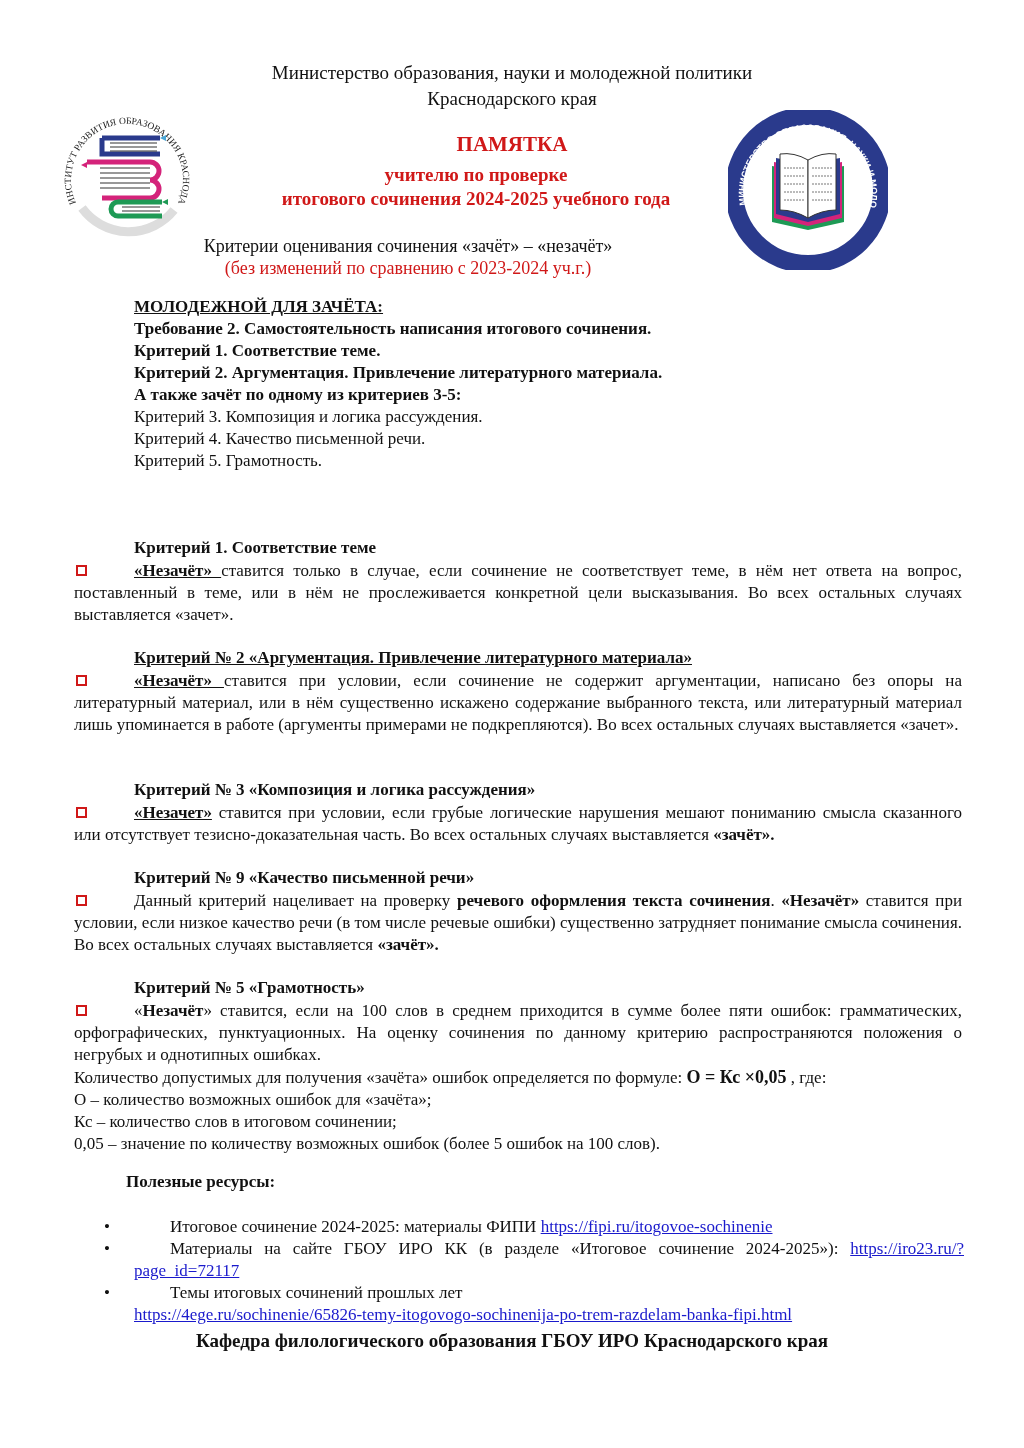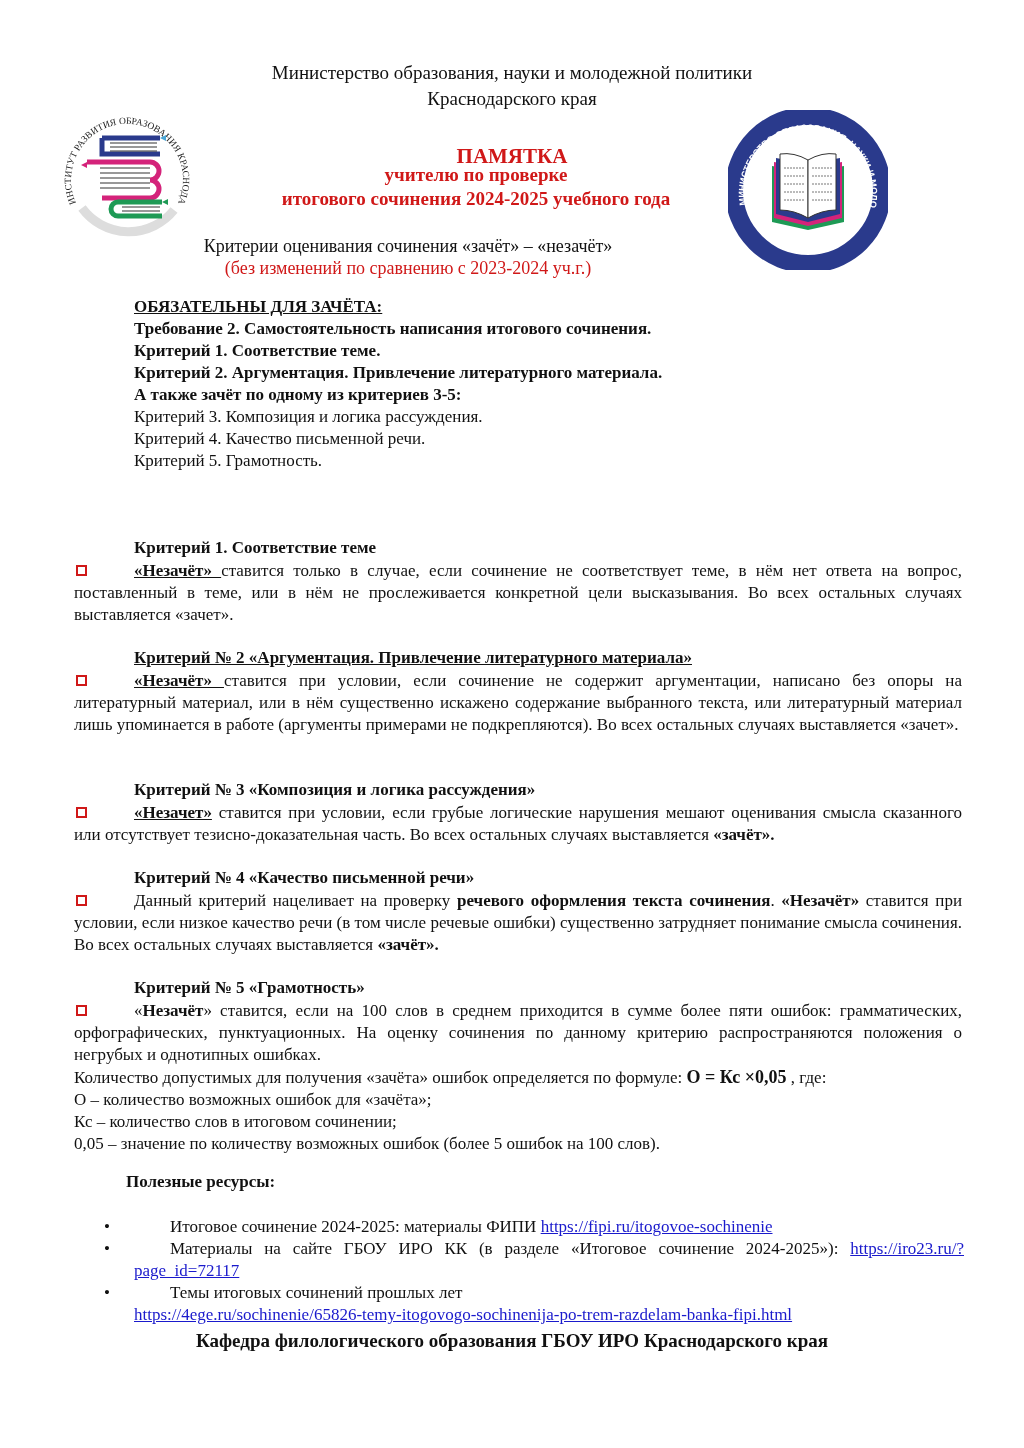--- a/index.html
+++ b/index.html
@@ -2,21 +2,21 @@
 <html><head>
 <meta charset="utf-8">
 <style>
   html, body { margin: 0; padding: 0; background: #ffffff; }
   body { width: 1024px; height: 1448px; position: relative; overflow: hidden;
          font-family: "Liberation Serif", "DejaVu Serif", serif; color: #111; }
   .abs { position: absolute; }
   .center { text-align: center; }
   .red { color: #d01818; }
   .ministry { left: 0; width: 1024px; top: 60px; font-size: 19px; line-height: 26px; }
-  .title1 { left: 0; width: 1024px; top: 144px; font-size: 21px; font-weight: bold; }
+  .title1 { left: 0; width: 1024px; top: 132px; font-size: 21px; font-weight: bold; }
   .title2 { left: 0; width: 952px; top: 163px; font-size: 19px; font-weight: bold; line-height: 24px; }
   .criteria { left: 0; width: 816px; top: 235px; font-size: 18px; line-height: 22px; }
   .body-block { left: 134px; width: 830px; font-size: 17px; line-height: 22px; }
   .para { left: 74px; width: 888px; font-size: 17px; line-height: 22px; text-align: justify; }
   .para .first { text-indent: 60px; }
   .head { left: 134px; font-size: 17px; font-weight: bold; }
   .chk { position: absolute; left: 76px; width: 11px; height: 11px; border: 2px solid #d01818; box-sizing: border-box; }
   .u { text-decoration: underline; }
   b { font-weight: bold; }
   .links { left: 104px; width: 860px; font-size: 17px; line-height: 22px; }
@@ -78,21 +78,21 @@
 <div class="abs title2 center red">
   <div>учителю по проверке</div>
   <div>итогового сочинения 2024-2025 учебного года</div>
 </div>
 <div class="abs criteria center">
   <div>Критерии оценивания сочинения «зачёт» – «незачёт»</div>
   <div class="red">(без изменений по сравнению с 2023-2024 уч.г.)</div>
 </div>
 
 <div class="abs body-block" style="top:296px;">
-  <div><b class="u">ОБЯЗАТЕЛЬНЫ ДЛЯ ЗАЧЁТА:</b></div>
+  <div><b class="u">МОЛОДЕЖНОЙ ДЛЯ ЗАЧЁТА:</b></div>
   <div><b>Требование 2. Самостоятельность написания итогового сочинения.</b></div>
   <div><b>Критерий 1. Соответствие теме.</b></div>
   <div><b>Критерий 2. Аргументация. Привлечение литературного материала.</b></div>
   <div><b>А также зачёт по одному из критериев 3-5:</b></div>
   <div>Критерий 3. Композиция и логика рассуждения.</div>
   <div>Критерий 4. Качество письменной речи.</div>
   <div>Критерий 5. Грамотность.</div>
 </div>
 
 <div class="abs head" style="top:538px;">Критерий 1. Соответствие теме</div>
@@ -103,24 +103,24 @@
 
 <div class="abs head" style="top:648px;text-decoration:underline;">Критерий № 2 «Аргументация. Привлечение литературного материала»</div>
 <span class="chk" style="top:675px;"></span>
 <div class="abs para" style="top:670px;">
   <div class="first"><b class="u">«Незачёт» </b><span>ставится при условии, если сочинение не содержит аргументации, написано без опоры на литературный материал, или в нём существенно искажено содержание выбранного текста, или литературный материал лишь упоминается в работе (аргументы примерами не подкрепляются).  Во всех остальных случаях выставляется «зачет».</span></div>
 </div>
 
 <div class="abs head" style="top:780px;">Критерий № 3 «Композиция и логика рассуждения»</div>
 <span class="chk" style="top:807px;"></span>
 <div class="abs para" style="top:802px;">
-  <div class="first"><b class="u">«Незачет»</b><span> ставится при условии, если грубые логические нарушения мешают оценивания смысла сказанного или отсутствует тезисно-доказательная часть. Во всех остальных случаях выставляется </span><b>«зачёт».</b></div>
+  <div class="first"><b class="u">«Незачет»</b><span> ставится при условии, если грубые логические нарушения мешают пониманию смысла сказанного или отсутствует тезисно-доказательная часть. Во всех остальных случаях выставляется </span><b>«зачёт».</b></div>
 </div>
 
-<div class="abs head" style="top:868px;">Критерий № 4 «Качество письменной речи»</div>
+<div class="abs head" style="top:868px;">Критерий № 9 «Качество письменной речи»</div>
 <span class="chk" style="top:895px;"></span>
 <div class="abs para" style="top:890px;">
   <div class="first"><span>Данный критерий нацеливает на проверку </span><b>речевого оформления текста сочинения</b><span>. </span><b>«Незачёт»</b><span> ставится при условии, если низкое качество речи (в том числе речевые ошибки) существенно затрудняет понимание смысла сочинения. Во всех остальных случаях выставляется </span><b>«зачёт».</b></div>
 </div>
 
 <div class="abs head" style="top:978px;">Критерий № 5 «Грамотность»</div>
 <span class="chk" style="top:1005px;"></span>
 <div class="abs para" style="top:1000px;">
   <div class="first"><span>«</span><b>Незачёт</b><span>» ставится, если на 100 слов в среднем приходится в сумме более пяти ошибок: грамматических, орфографических, пунктуационных. На оценку сочинения по данному критерию распространяются положения о негрубых и однотипных ошибках.</span></div>
   <div style="text-align:left;"><span>Количество допустимых для получения «зачёта» ошибок определяется по формуле: </span><b style="font-size:18px;">О = Кс ×0,05</b><span> , где:</span></div>

